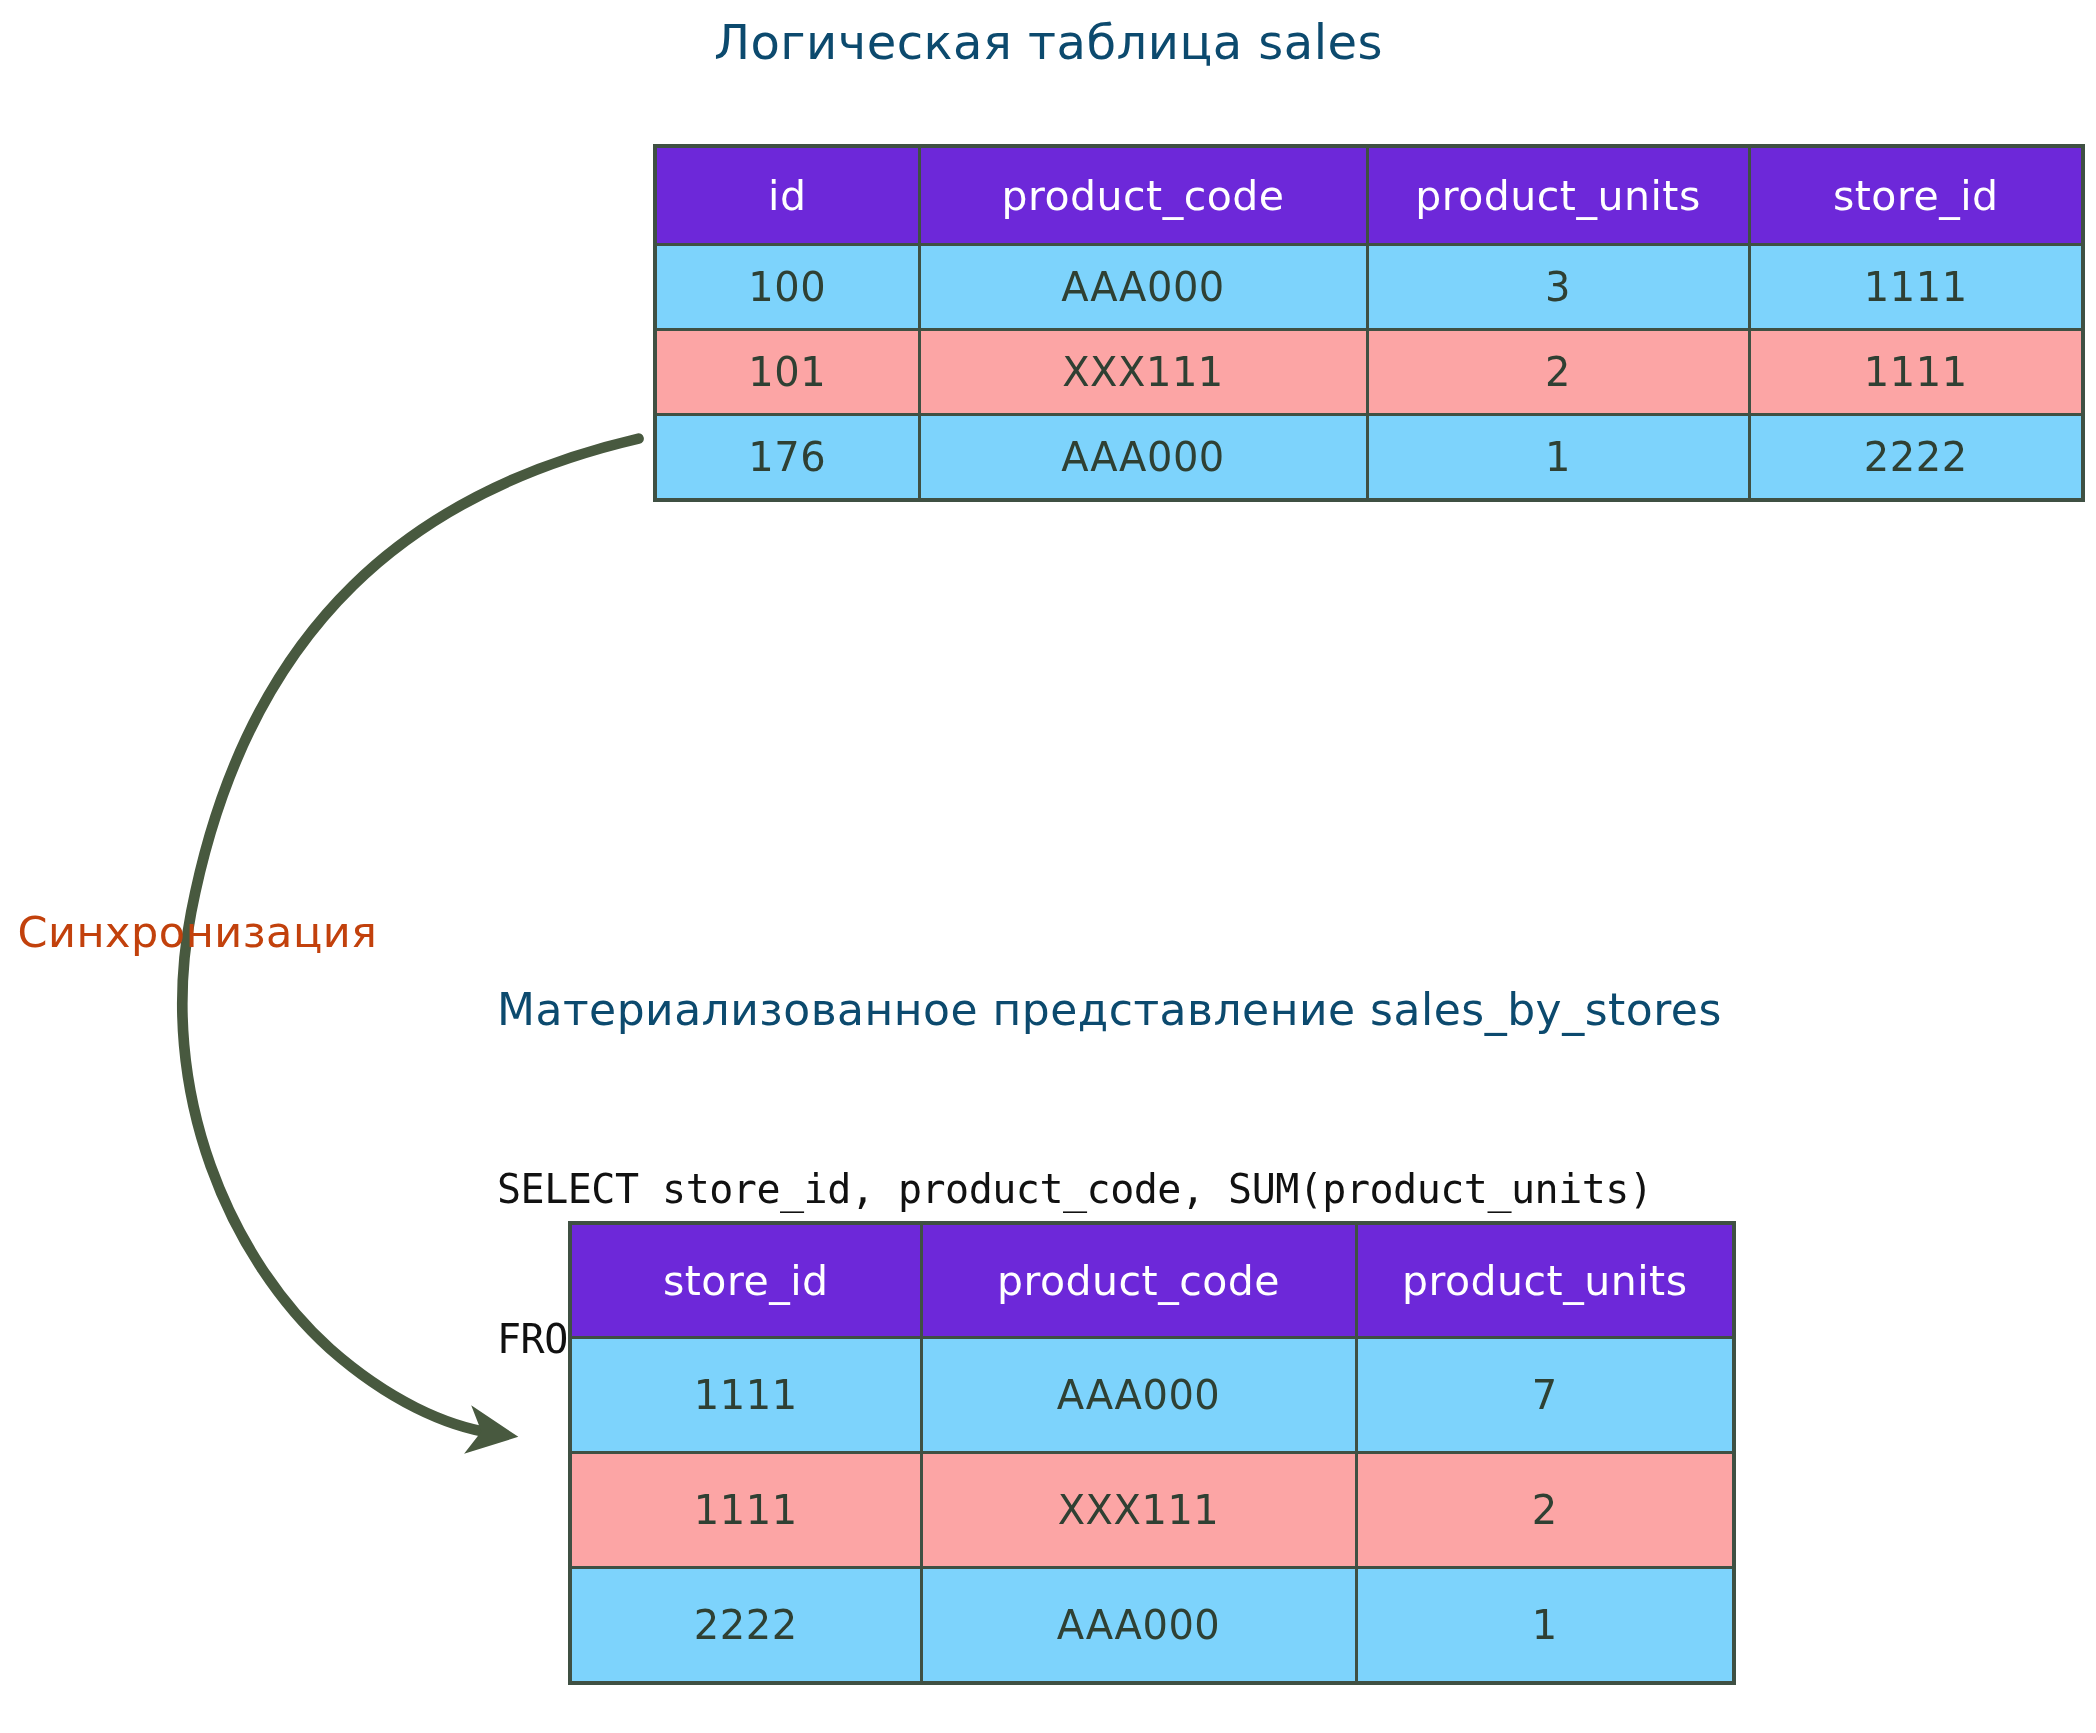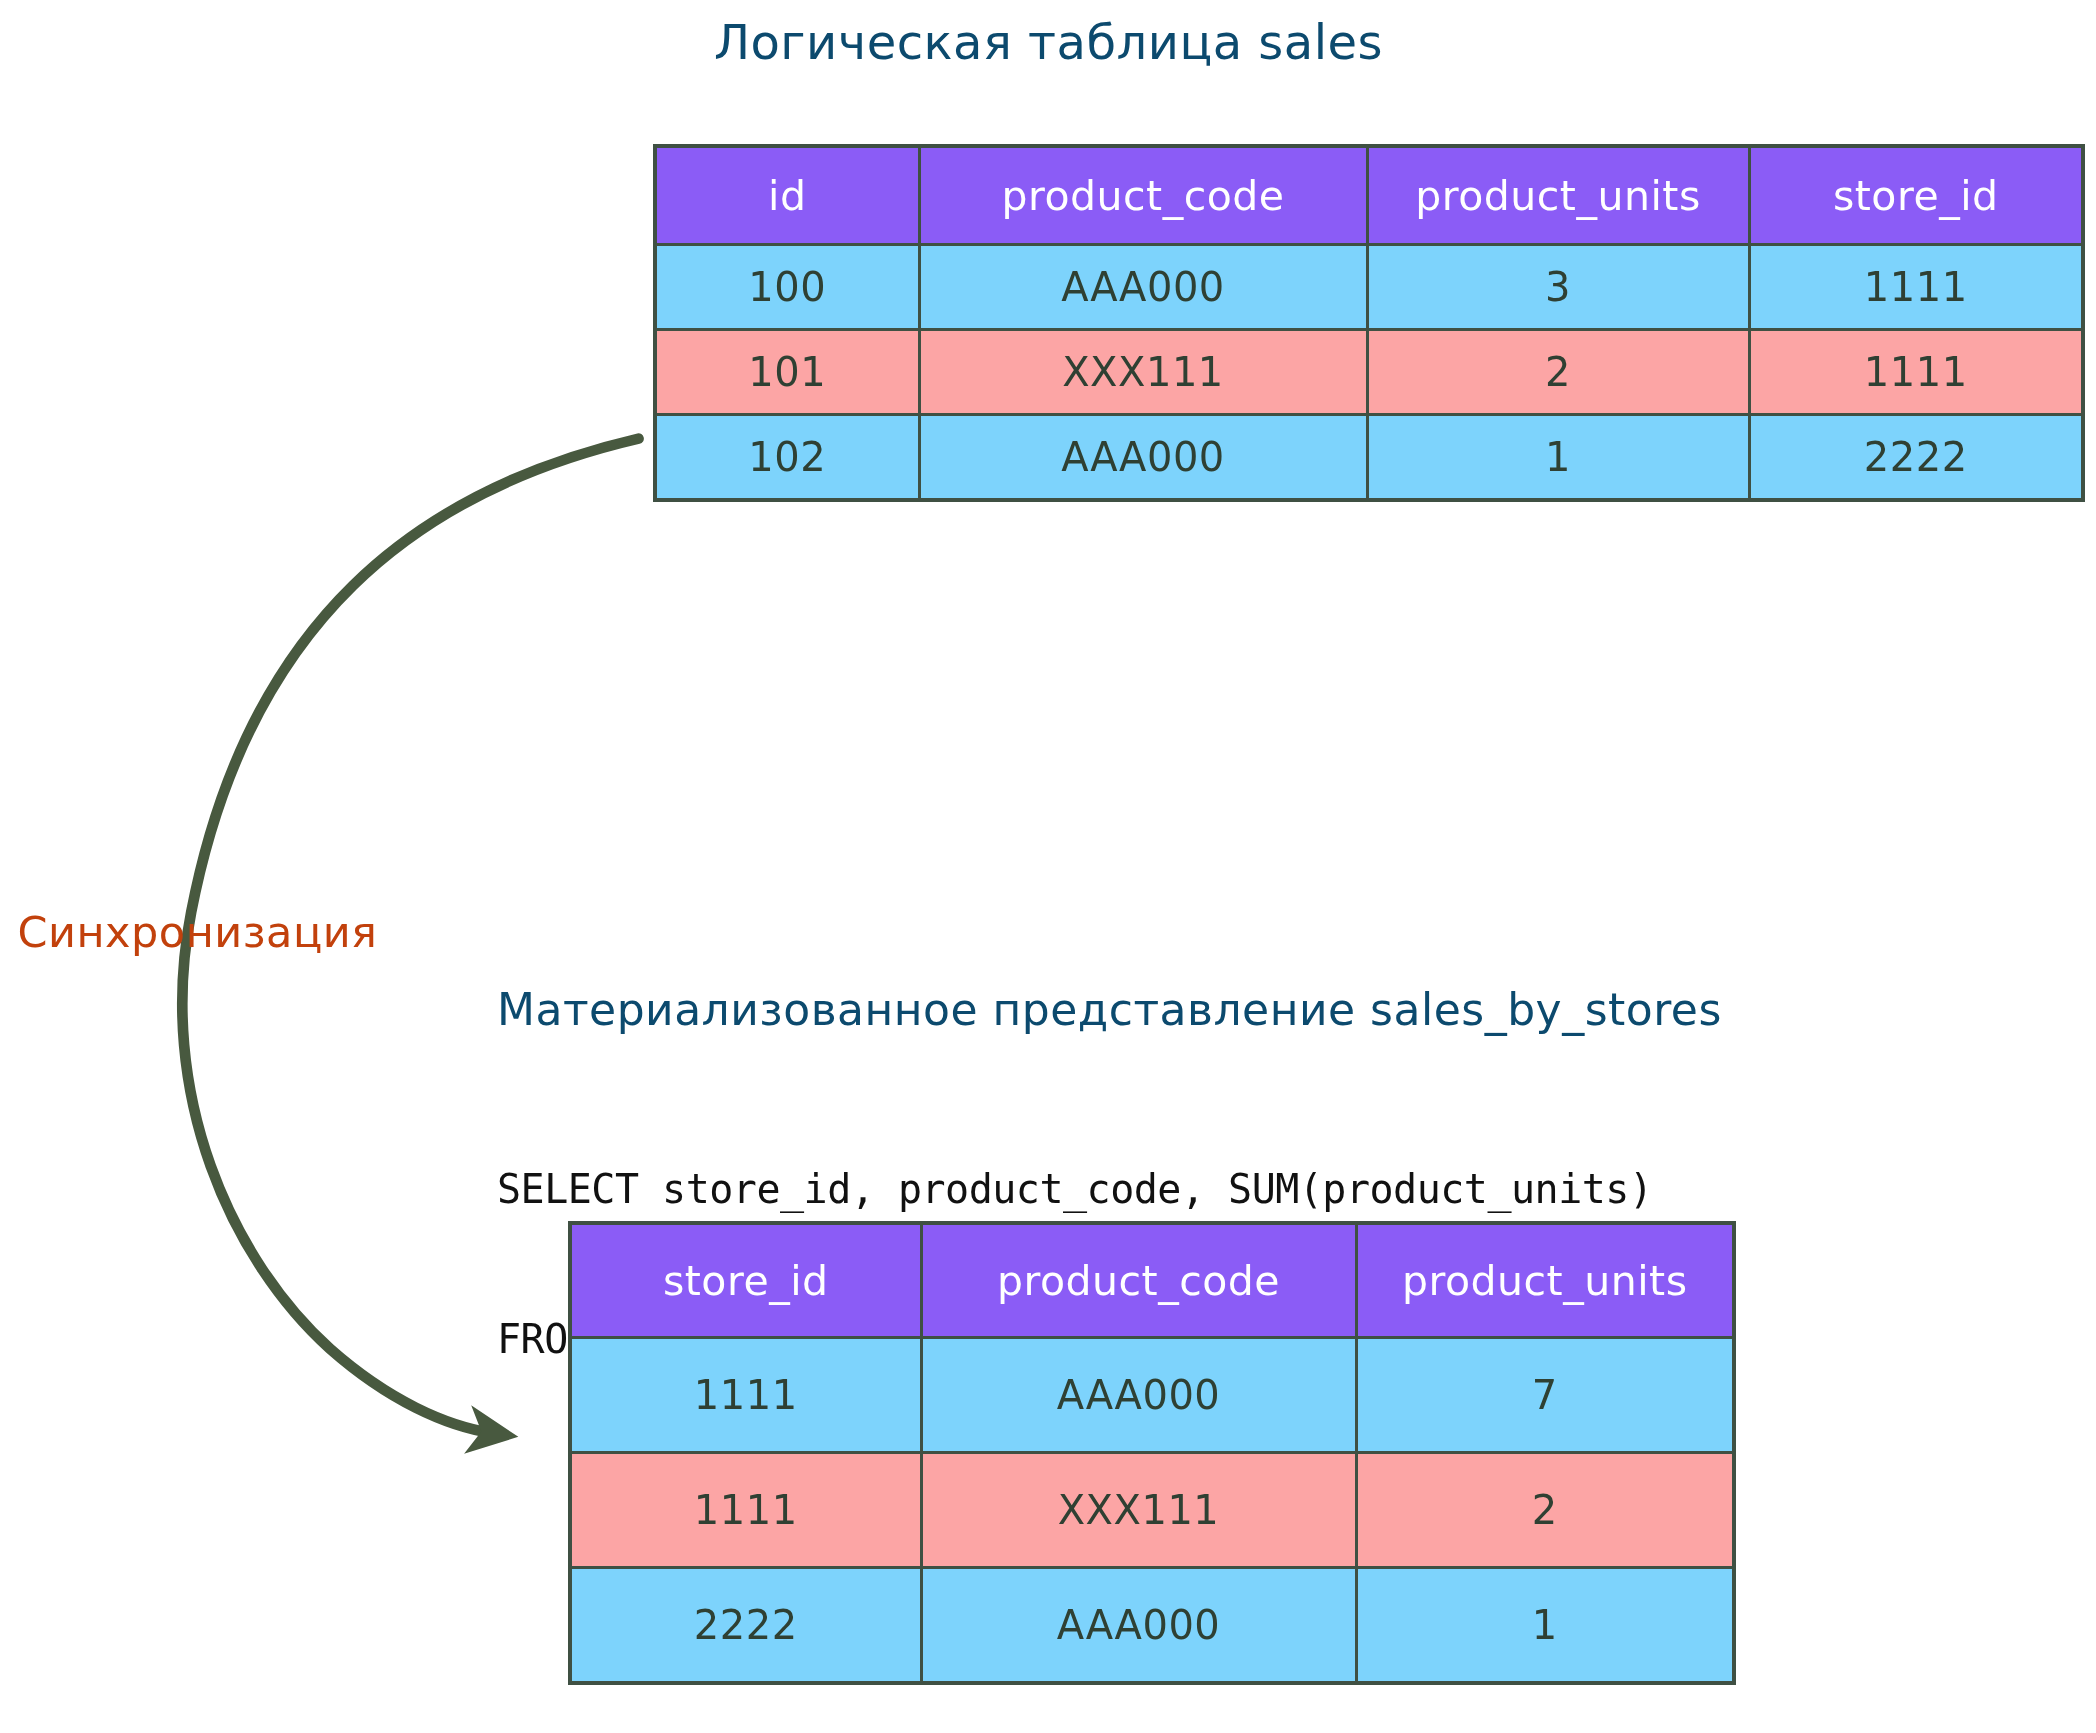--- a/index.html
+++ b/index.html
@@ -85,21 +85,21 @@
     background: #ffffff;
   }
   .dtable th, .dtable td {
     border: 3.9px solid #3f5043;
     text-align: center;
     vertical-align: middle;
     font-family: "DejaVu Sans", sans-serif;
     font-weight: 400;
   }
   .dtable thead th {
-    background: #8b5cf6;
+    background: #6d28d9;
     color: #ffffff;
     font-size: 41px;
     height: 93px;
     letter-spacing: 0.5px;
   }
   .dtable tbody td {
     color: #2f4033;
     font-size: 40px;
     height: 80px;
     letter-spacing: 0.5px;
@@ -163,21 +163,21 @@
         <td>3</td>
         <td>1111</td>
       </tr>
       <tr class="alt">
         <td>101</td>
         <td>XXX111</td>
         <td>2</td>
         <td>1111</td>
       </tr>
       <tr class="plain">
-        <td>102</td>
+        <td>176</td>
         <td>AAA000</td>
         <td>1</td>
         <td>2222</td>
       </tr>
     </tbody>
   </table>
 
   <svg class="arrow-layer" viewBox="0 0 2161 1786">
     <defs>
       <marker id="arrowhead" markerWidth="5.2" markerHeight="5.2" refX="2.6" refY="2.6" orient="auto" markerUnits="strokeWidth">

